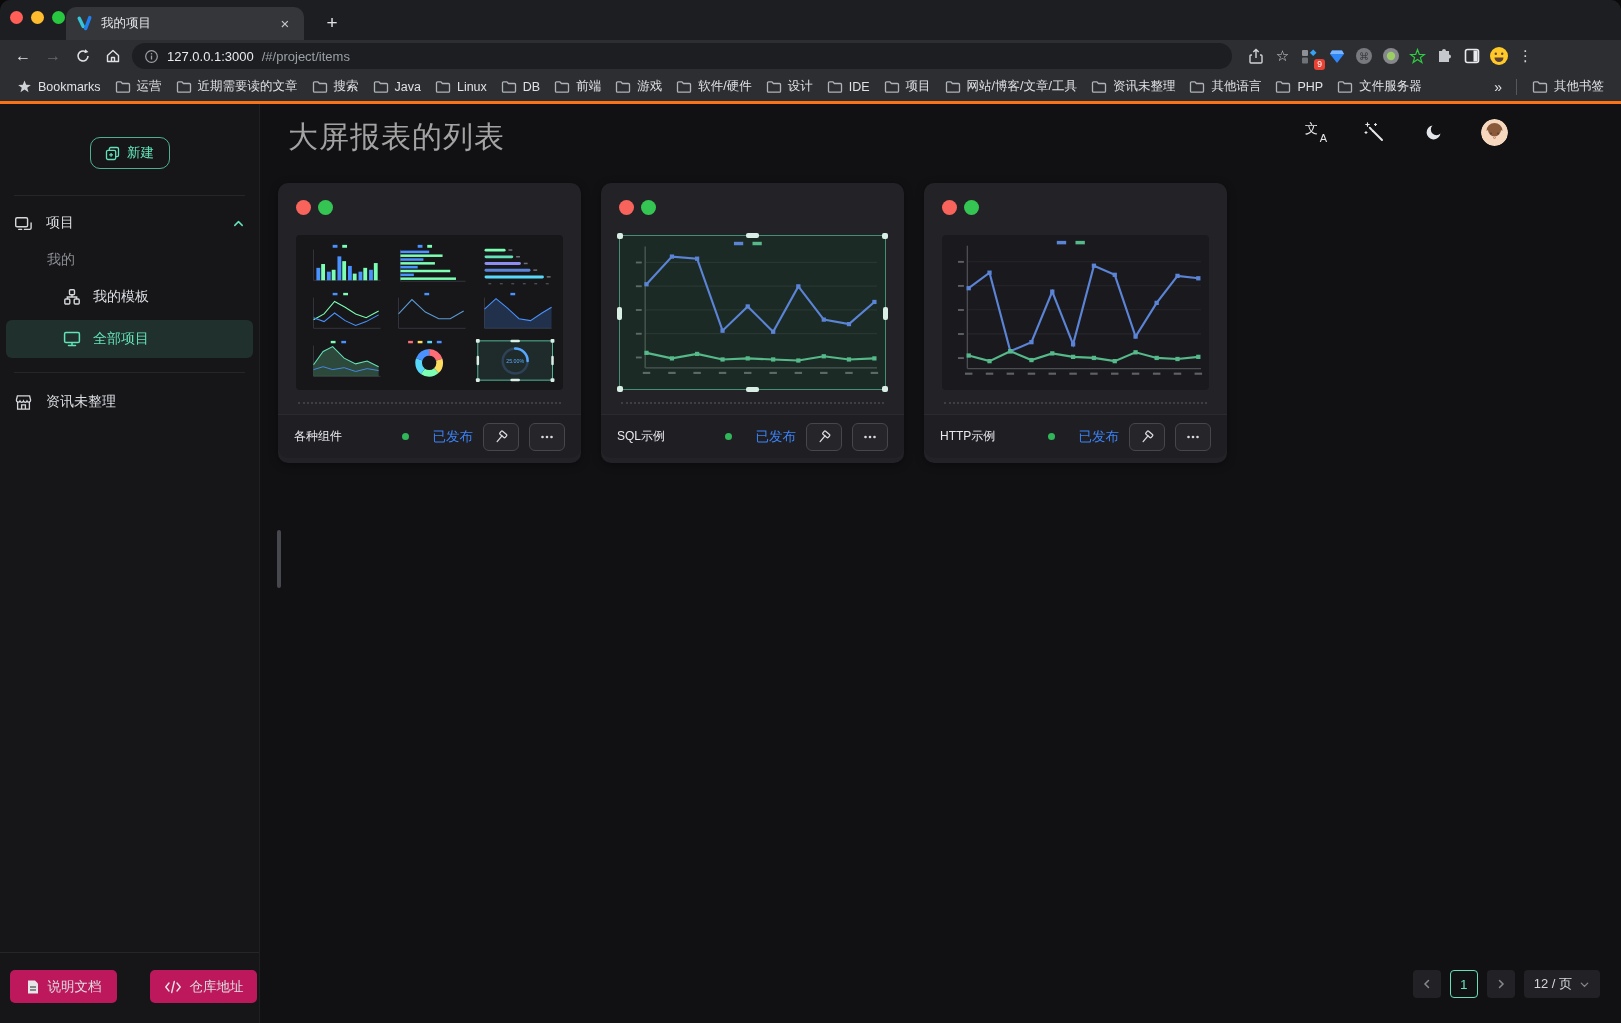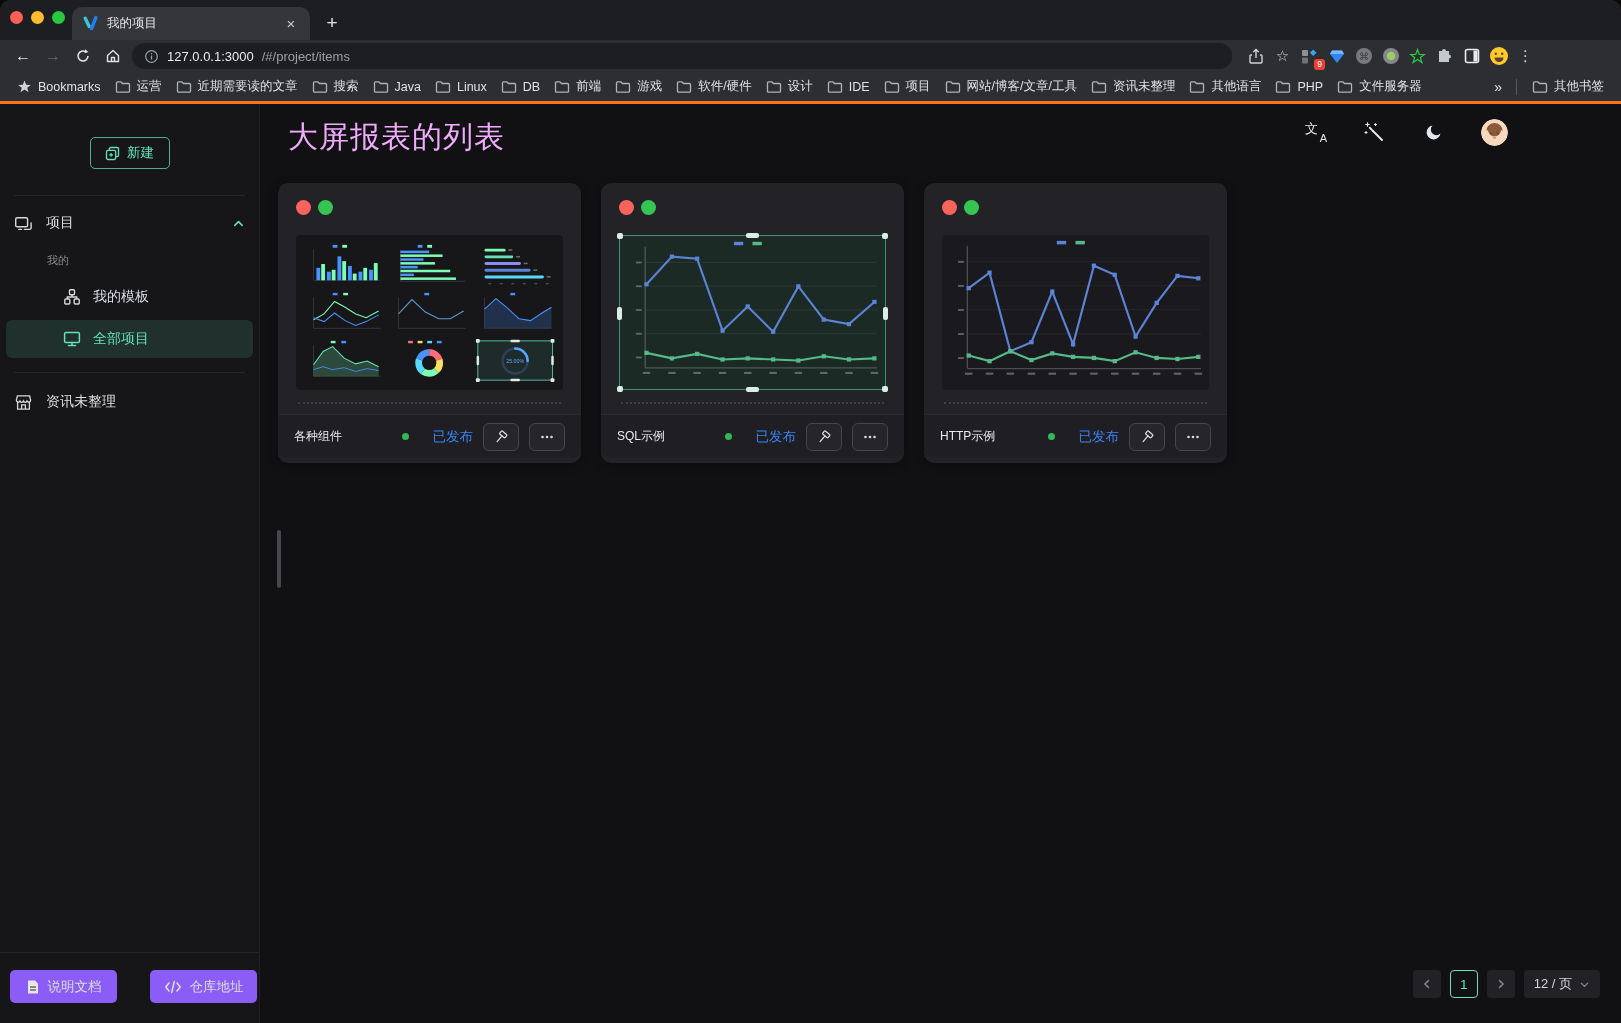--- a/index.html
+++ b/index.html
@@ -6,21 +6,21 @@
   html,body { width:1621px; height:1023px; background:#0a0a0a; overflow:hidden;
     font-family:"Liberation Sans","DejaVu Sans",sans-serif; }
   .window { width:1621px; height:1023px; border-radius:10px 10px 0 0; overflow:hidden;
     display:flex; flex-direction:column; background:#111114; }
 
   
   .tabstrip { height:40px; background:#1d1e21; position:relative; flex:none; }
   .traffic { position:absolute; top:11px; left:10px; display:flex; gap:8px; }
   .traffic i { width:13px; height:13px; border-radius:50%; display:block; }
   .t-red{background:#ff5f57;} .t-yellow{background:#febc2e;} .t-green{background:#28c840;}
-  .tab { position:absolute; left:72px; top:7px; width:238px; height:33px; background:#35363a;
+  .tab { position:absolute; left:66px; top:7px; width:238px; height:33px; background:#35363a;
     border-radius:10px 10px 0 0; display:flex; align-items:center; padding:0 10px; gap:8px; }
   .tab-title { color:#e3e5e8; font-size:12.5px; flex:1; white-space:nowrap; overflow:hidden; }
   .tab-close { color:#c7cacd; font-size:15px; width:18px; height:18px; line-height:17px;
     text-align:center; border-radius:4px; }
   .newtab { position:absolute; left:318px; top:9px; width:28px; height:28px; color:#dfe1e5;
     font-size:19px; line-height:27px; text-align:center; border-radius:50%; }
 
   .toolbar { height:32px; background:#2d2e32; display:flex; align-items:center; padding:0 8px; flex:none; }
   .navbtn { width:30px; height:26px; display:flex; align-items:center; justify-content:center;
     color:#dfe1e5; font-size:16px; flex:none; }
@@ -41,40 +41,40 @@
   .bm-list { display:flex; align-items:center; flex:1 1 auto; overflow:hidden; }
   .bm-sep { width:1px; height:16px; background:#55575b; margin:0 8px; flex:none; }
   .bm-chev { color:#dfe1e5; font-size:14px; padding:0 6px; flex:none; }
 
   
   .app { flex:1; display:flex; min-height:0; background:#111114; }
 
   .sidebar { width:260px; flex:none; background:#161619; border-right:1px solid #202023;
     display:flex; flex-direction:column; position:relative; }
   .btn-new { margin:33px auto 0; width:80px; height:32px; border:1px solid rgba(99,226,183,.75);
-    border-radius:5px; color:#63e2b7; font-size:13.5px; display:flex; align-items:center;
+    border-radius:10px; color:#63e2b7; font-size:13.5px; display:flex; align-items:center;
     justify-content:center; gap:7px; background:transparent; }
   .sb-div { height:1px; background:#26262a; margin:26px 14px 0; }
   .sb-row { display:flex; align-items:center; gap:13px; height:42px; padding:0 14px;
     color:#dcdee1; font-size:14px; }
   .sb-group { margin-top:6px; }
   .sb-chev { margin-left:auto; }
-  .sb-sub { color:#8a8d92; font-size:11px; padding-left:47px; height:32px; display:flex; align-items:center; }
+  .sb-sub { color:#8a8d92; font-size:14px; padding-left:47px; height:32px; display:flex; align-items:center; }
   .sb-item { margin:2px 6px; height:38px; border-radius:6px; display:flex; align-items:center;
     gap:12px; padding:0 0 0 57px; color:#dcdee1; font-size:14px; }
   .sb-item.sel { background:rgba(99,226,183,.13); color:#63e2b7; }
   .sb-bottom { margin-top:auto; }
   .sb-bottom-div { height:1px; background:#26262a; }
   .sb-btns { display:flex; gap:33px; padding:17px 0 20px 10px; }
-  .sb-btn { width:107px; height:33px; background:#8b5cf6; border-radius:5px; color:#dcdee1;
+  .sb-btn { width:107px; height:33px; background:#be185d; border-radius:5px; color:#dcdee1;
     font-size:13.5px; display:flex; align-items:center; justify-content:center; gap:8px; }
 
   .main { flex:1; position:relative; background:#111114; }
   .page-title { position:absolute; left:28px; top:13px; font-size:30px; font-weight:500;
-    color:#f0abfc; letter-spacing:1px; }
+    color:#a3a3a3; letter-spacing:1px; }
   .hdr-icons { position:absolute; top:0; right:113px; height:56px; display:flex;
     align-items:center; gap:34px; }
   .hdr-ic { width:26px; height:26px; display:flex; align-items:center; justify-content:center;
     color:#e6e8ea; }
   .lang-ic { color:#e6e8ea; font-size:15px; position:relative; width:22px; height:20px; }
   .lang-ic .zh { position:absolute; left:0; top:-2px; font-size:13px; }
   .lang-ic .en { position:absolute; right:0; bottom:-2px; font-size:11px; }
   .avatar { width:27px; height:27px; border-radius:50%; overflow:hidden; }
 
   .main-scroll { position:absolute; left:17px; top:426px; width:4px; height:58px;

